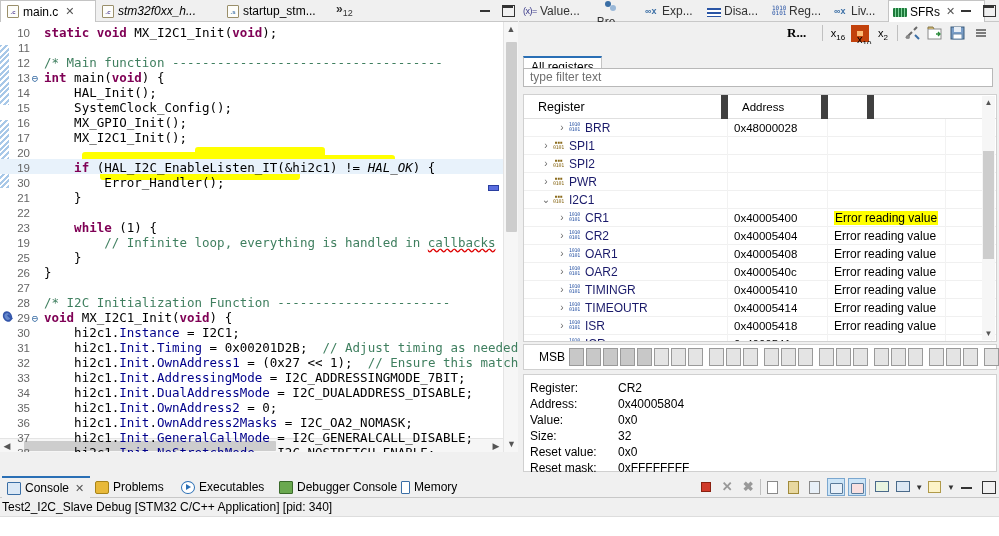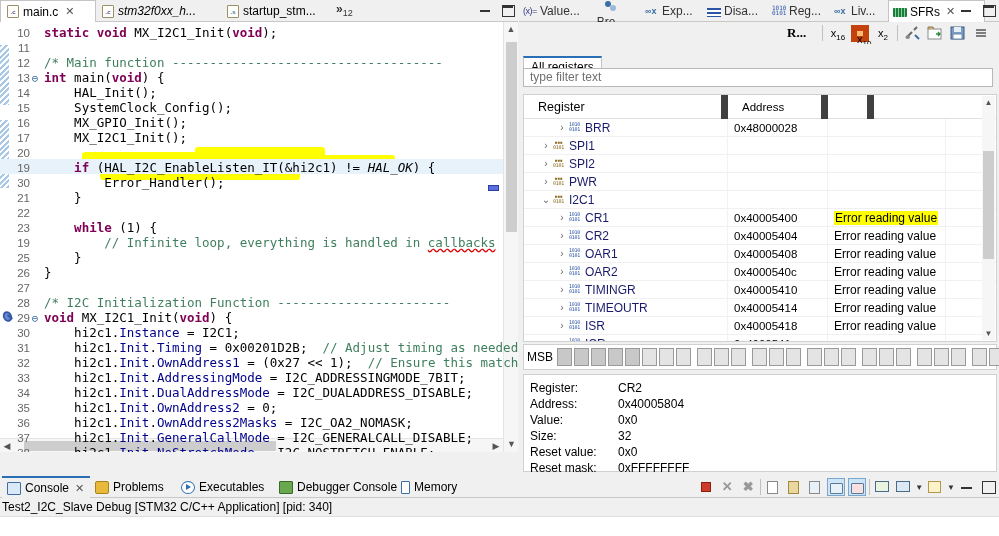--- a/index.html
+++ b/index.html
@@ -131,21 +131,21 @@
            letter-spacing:-0.3px; text-align:center; overflow:hidden; }
   .bicon.grp { color:#8a6a1a; }
   .rname { color:#1a1a6a; }
   .hlv { background:#ffff00; padding:0 1px; }
 
   .rt-scroll { position:absolute; right:1px; top:1px; width:13px; bottom:1px; background:#f6f6f6; }
   .rt-scroll .ra { height:13px; text-align:center; font-size:8px; line-height:13px; color:#555; }
   .rt-scroll .rthumb { position:absolute; left:1px; width:11px; background:#cdcdcd; }
 
   .msb-row { position:absolute; left:4px; width:474px; height:26px; background:#fff; border:1px solid #d0d0d0;
-             display:flex; align-items:center; padding-left:3px;justify-content:space-between; }
+             display:flex; align-items:center; padding-left:15px;justify-content:space-between; }
   .msb-label { font-size:12px; margin-right:4px; }
   .bitcell { width:15px; height:18px; border:1px solid #9a9a9a; margin-right:2px; flex:none; }
   .bitcell.dark { background:#c8c8c8; }
   .bitcell.light { background:#e4e4e4; }
   .bitgap { width:4px; flex:none; }
 
   .detail { position:absolute; left:4px; width:474px; background:#fff; border:1px solid #d0d0d0; padding:5px 0 0 6px; }
   .drow { display:flex; height:16px; font-size:12px; line-height:16px; }
   .dk { width:88px; }
   .dv { }

